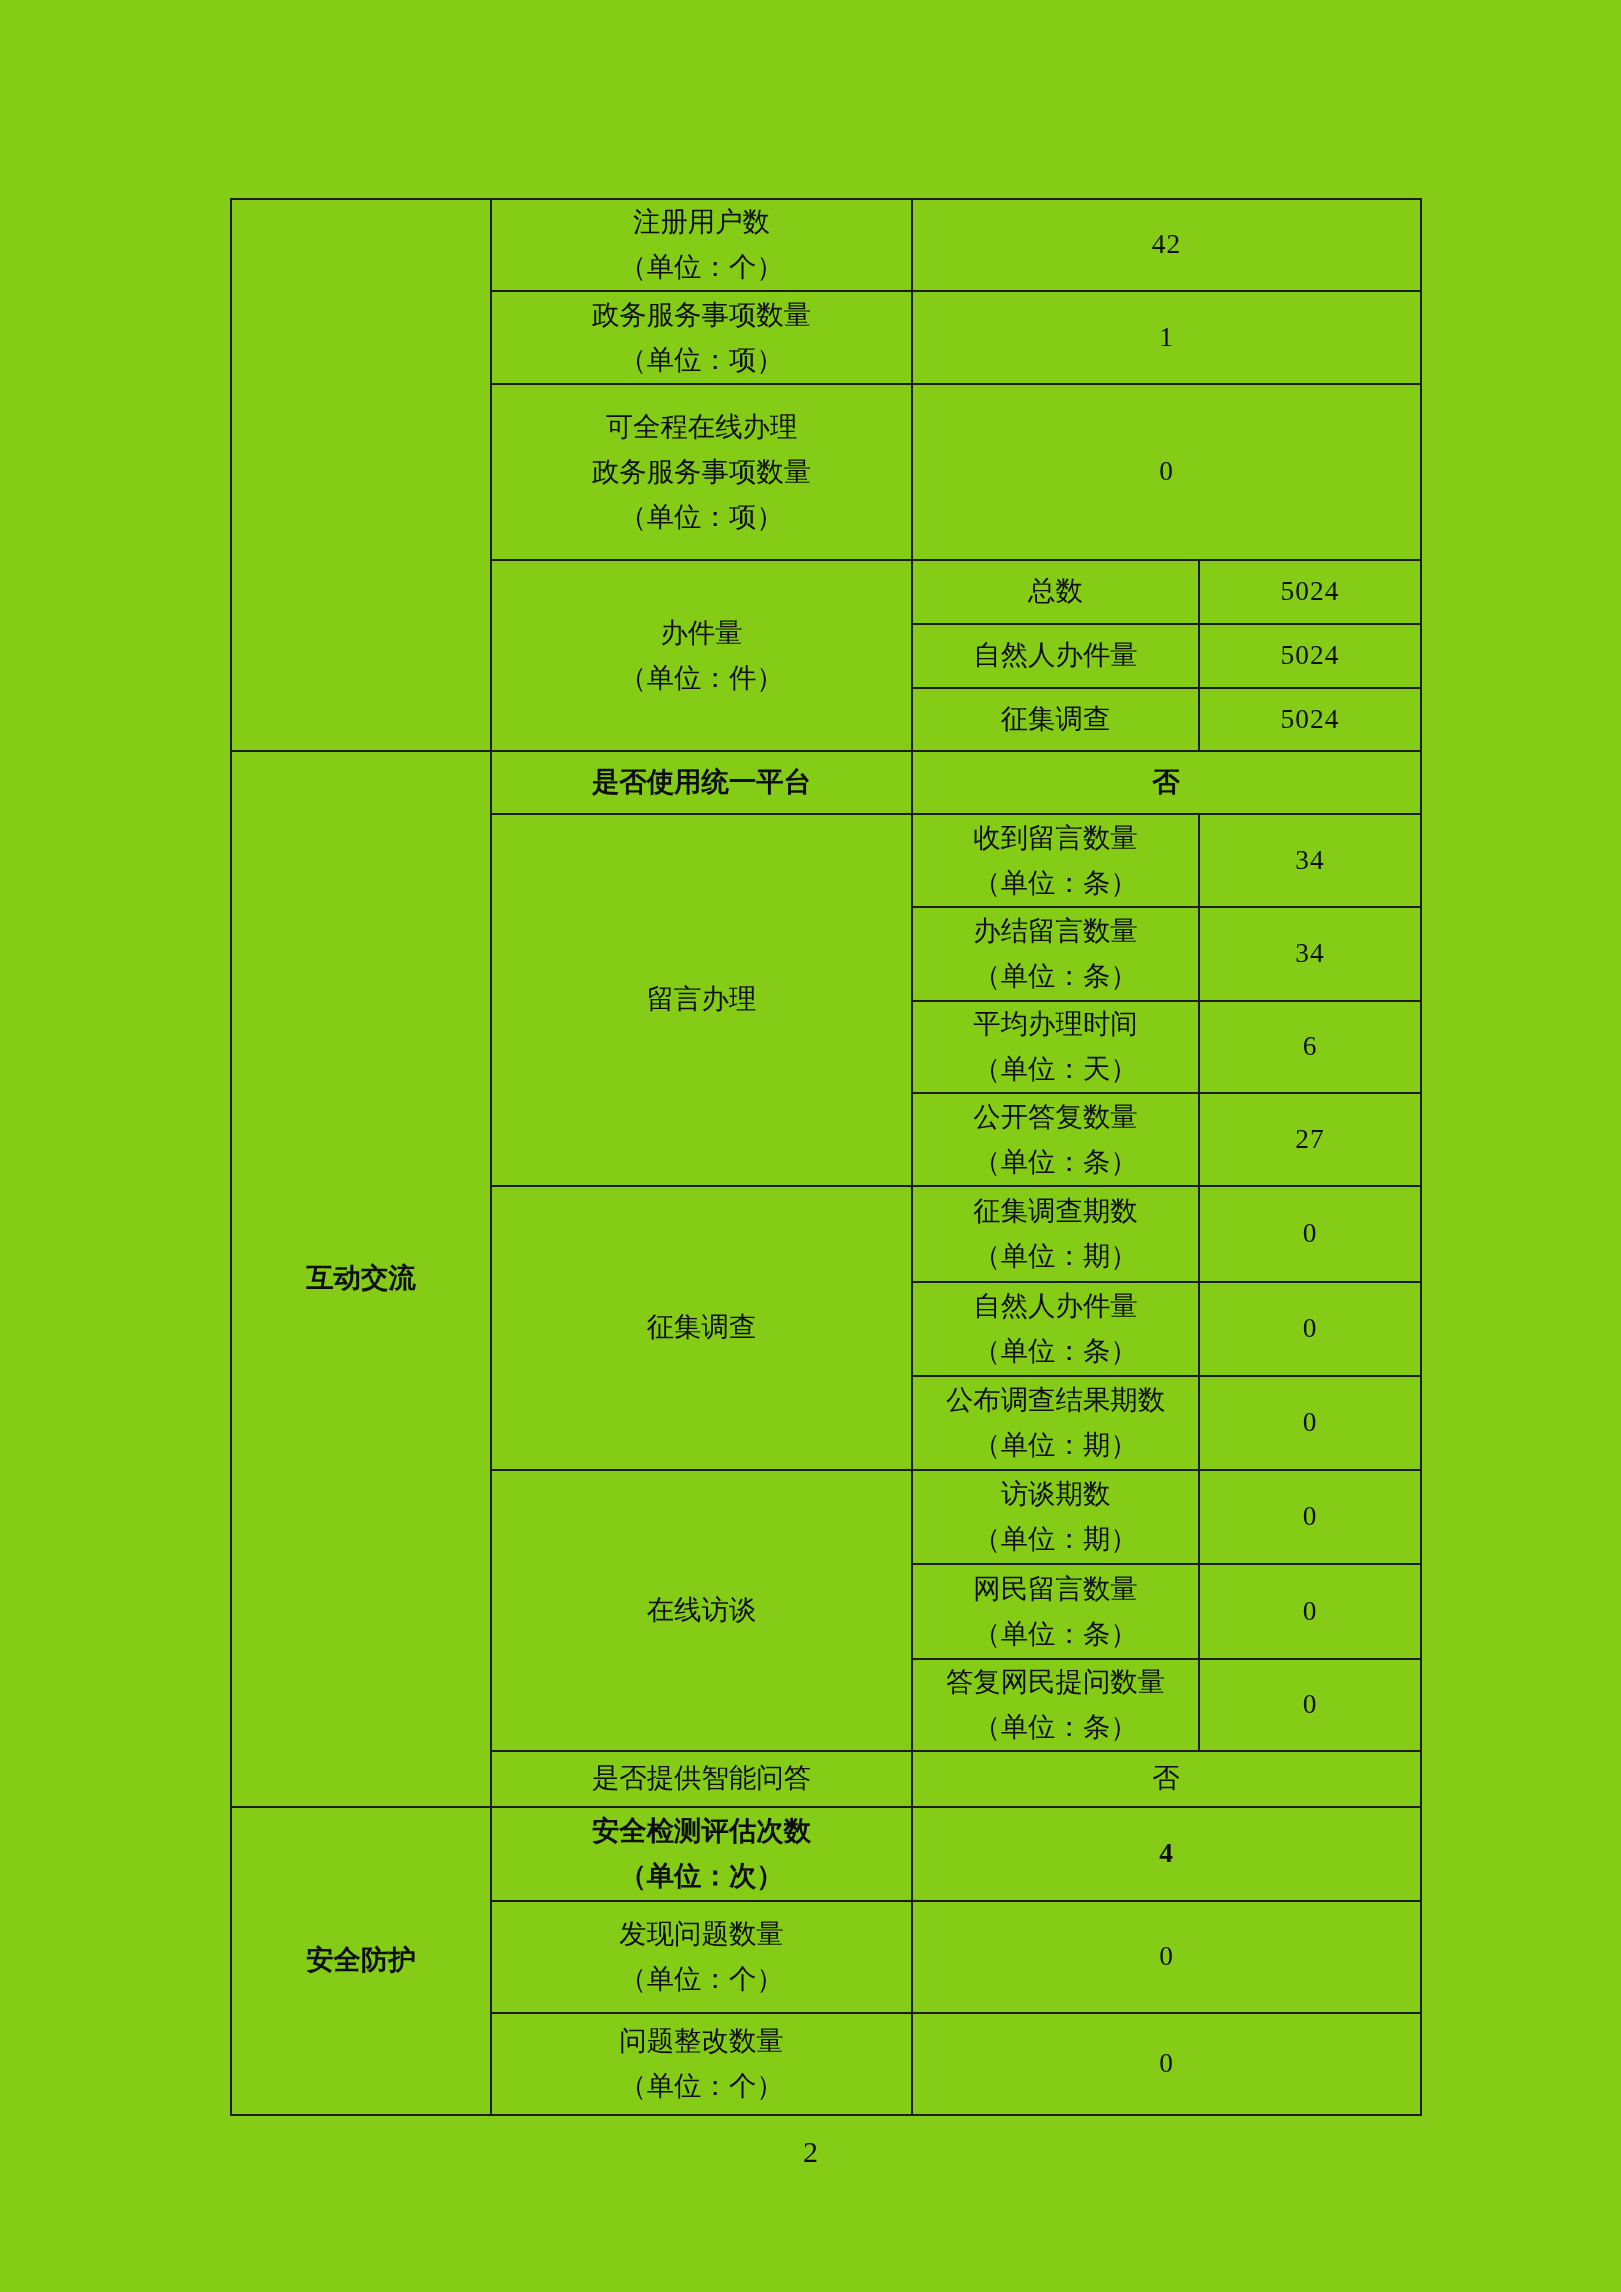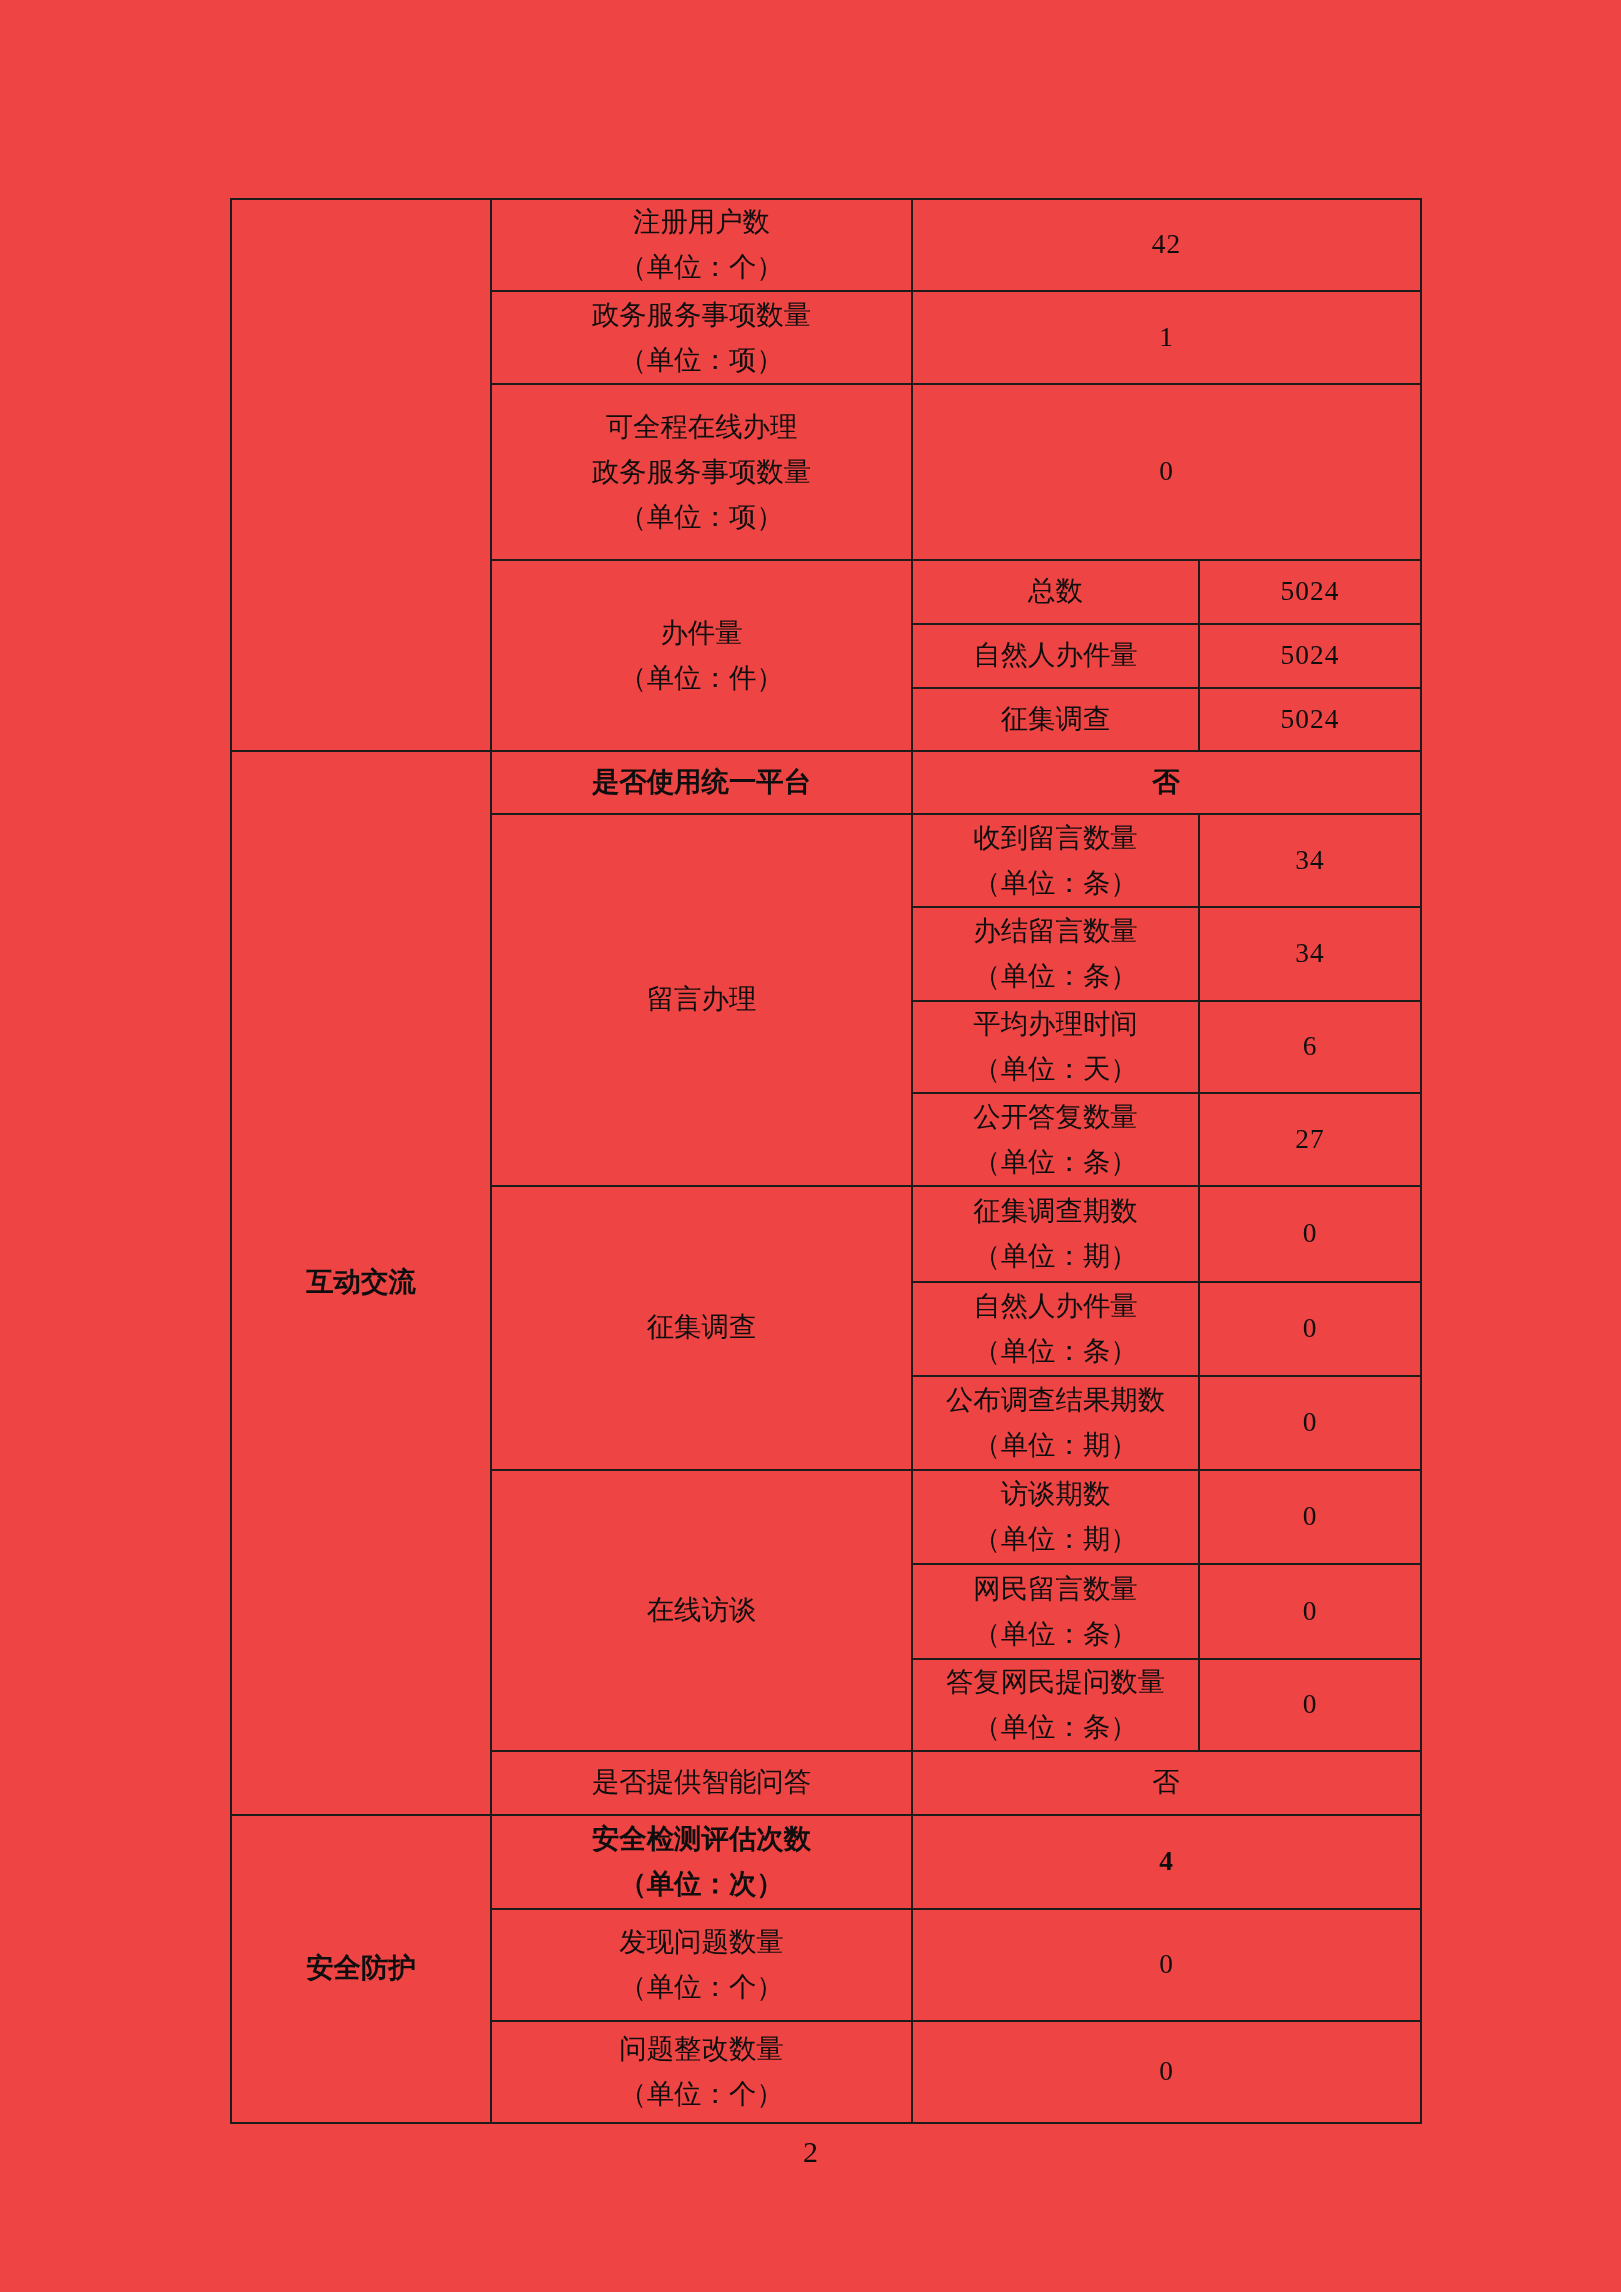--- a/index.html
+++ b/index.html
@@ -4,21 +4,21 @@
 <style>
   html, body {
     margin: 0;
     padding: 0;
     background: #ffffff;
   }
   .page {
     position: relative;
     width: 1621px;
     height: 2293px;
-    background: #ef4444;
+    background: #84cc16;
     font-family: "Liberation Serif", "DejaVu Serif", serif;
     color: #111111;
     overflow: hidden;
   }
   table.report {
     position: absolute;
     left: 230px;
     top: 198px;
     width: 1191px;
     border-collapse: collapse;
@@ -186,21 +186,21 @@
       </td>
       <td class="val">0</td>
     </tr>
     <tr style="height:92px">
       <td class="lbl">
         <div>答复网民提问数量</div>
         <div>（单位：条）</div>
       </td>
       <td class="val">0</td>
     </tr>
-    <tr style="height:64px">
+    <tr style="height:56px">
       <td>是否提供智能问答</td>
       <td colspan="2" class="val">否</td>
     </tr>
 
     <tr style="height:94px">
       <td rowspan="3" class="thick group-lbl">安全防护</td>
       <td class="thick lbl">
         <div>安全检测评估次数</div>
         <div>（单位：次）</div>
       </td>

